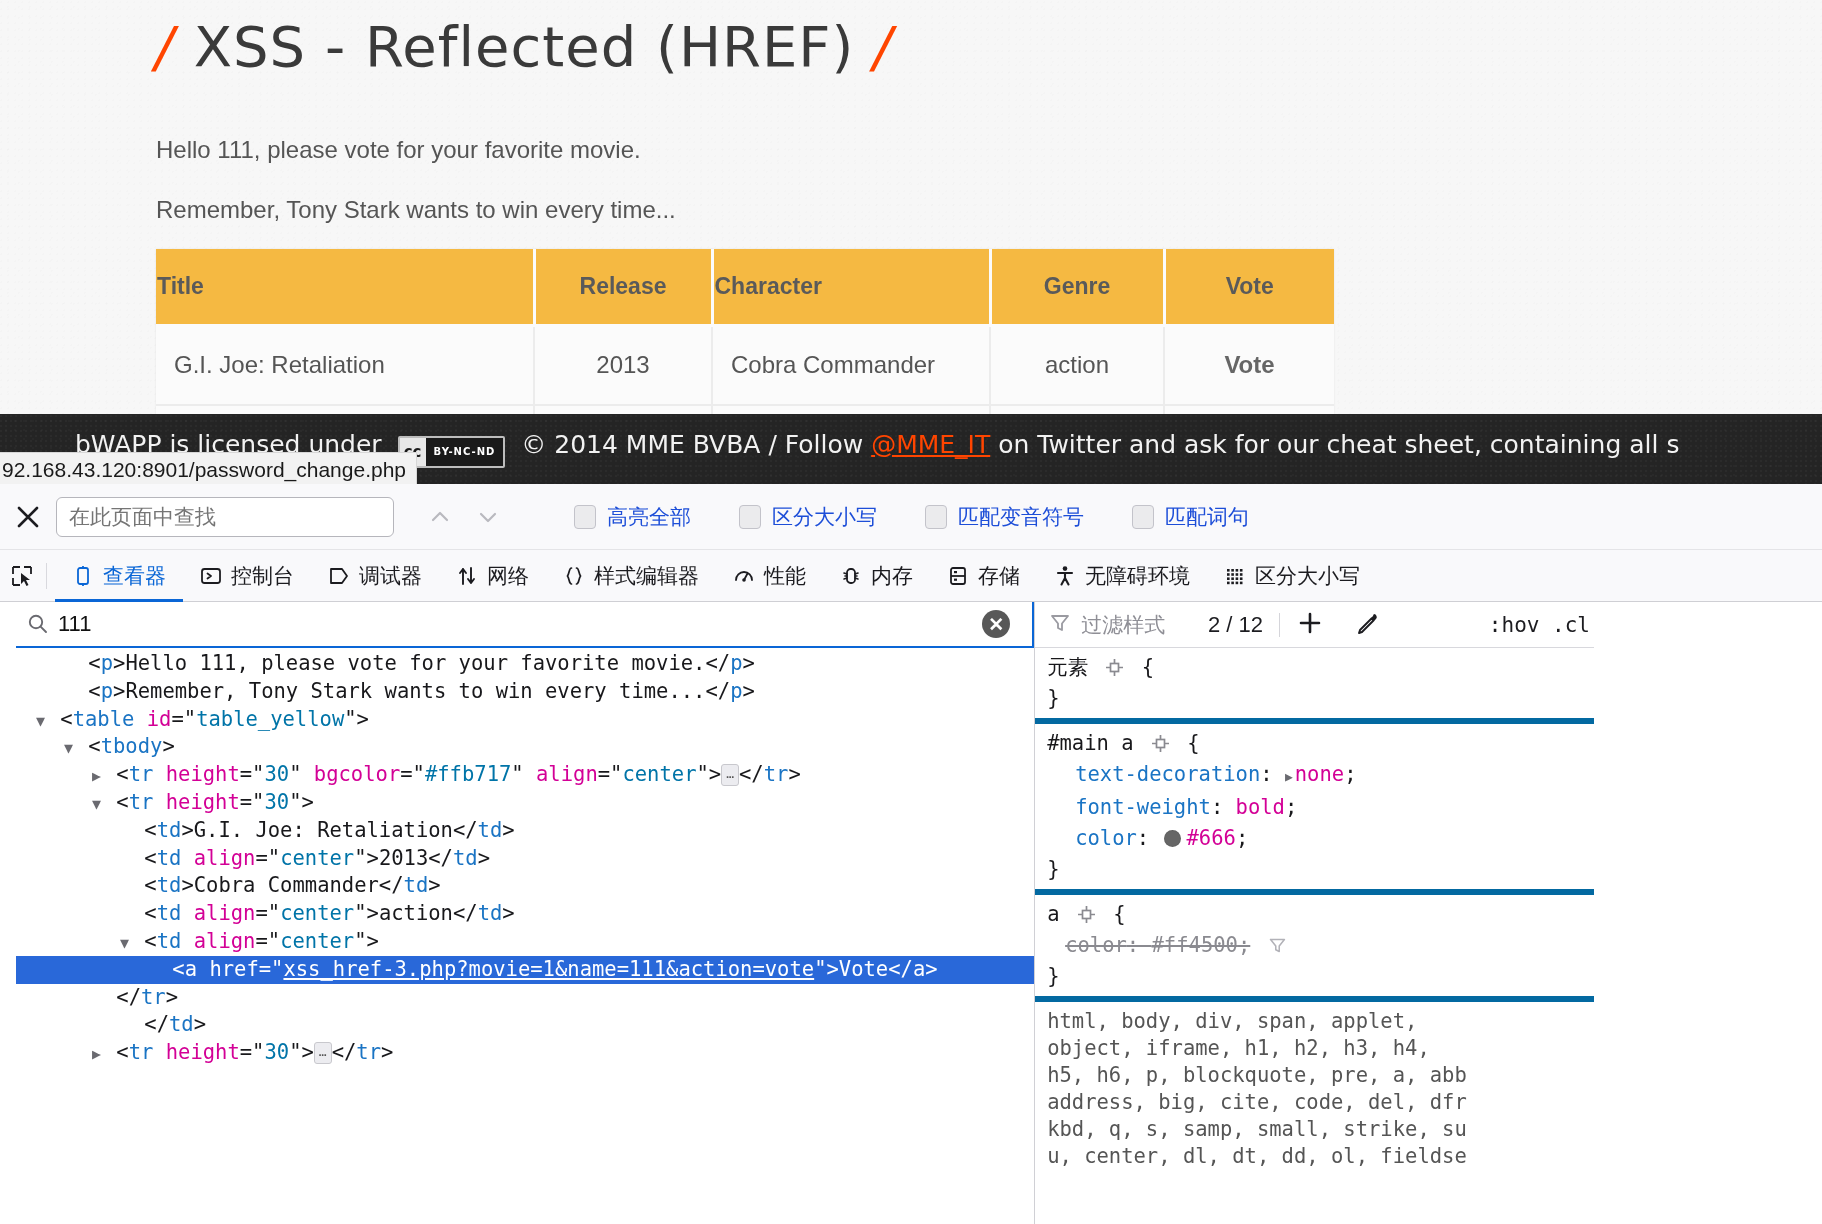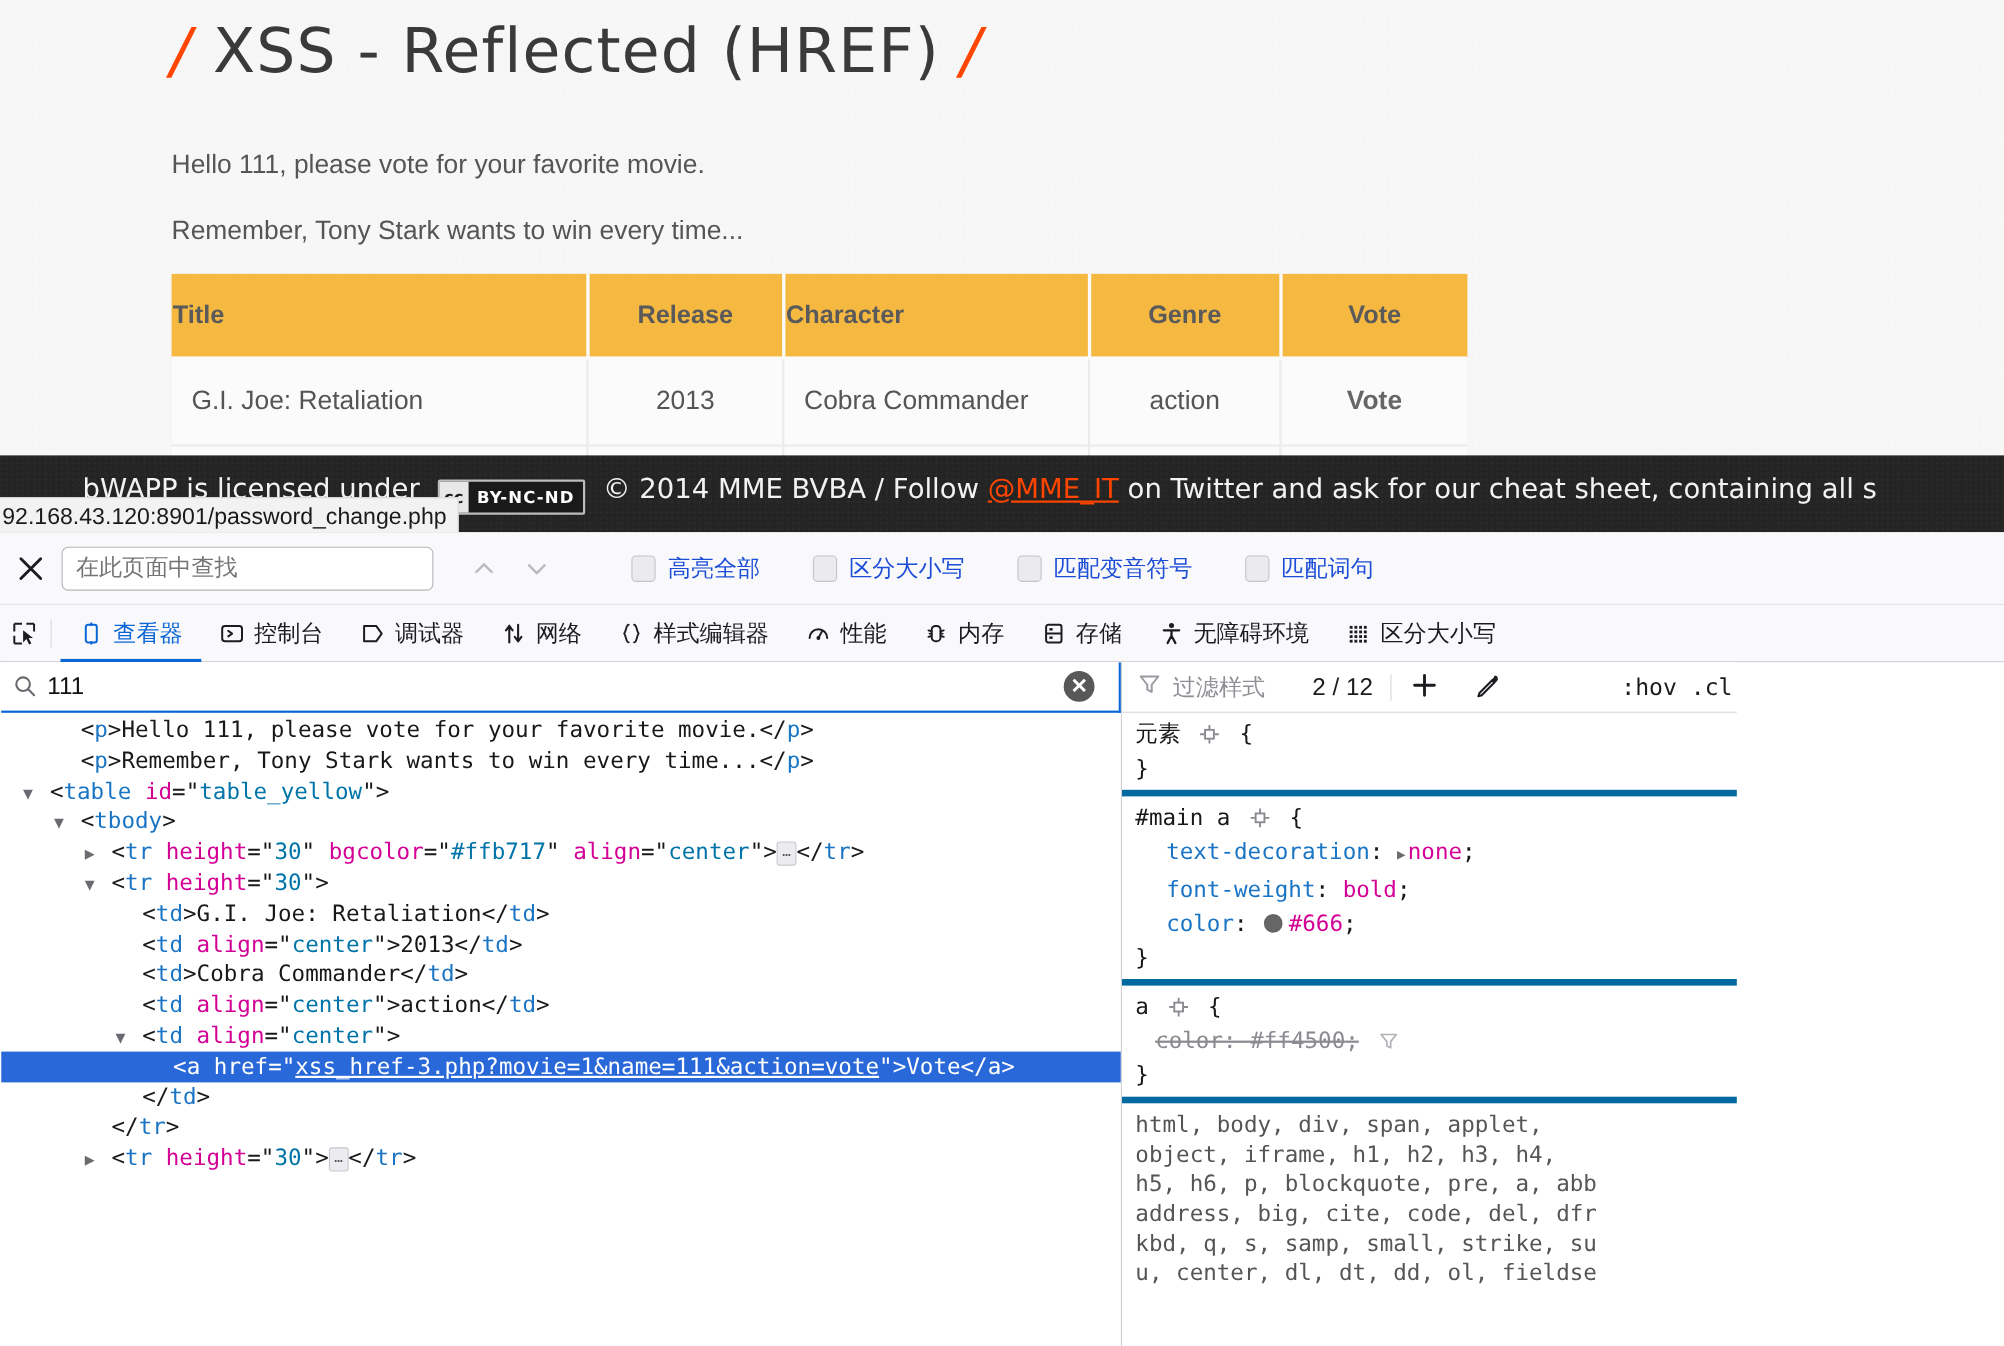--- a/index.html
+++ b/index.html
@@ -119,21 +119,21 @@
     font-weight: bold;
     text-align: center;
     line-height: 28px;
     vertical-align: top;
   }
   #cc-badge .cc-text {
     display: inline-block;
     padding: 0 8px;
     color: #ffffff;
     font-family: "DejaVu Sans", sans-serif;
-    font-size: 15px;
+    font-size: 10px;
     font-weight: bold;
     letter-spacing: 1px;
     vertical-align: top;
   }
   #twitter-link { color: #ff4500; text-decoration: underline; }
 
   
   #status-url {
     position: absolute;
     left: -8px; top: 452px;
@@ -225,21 +225,21 @@
   }
   .dt-tab.active { color: #0a66d6; }
   .dt-tab.active::after {
     content: ""; position: absolute; left: 0; right: 0; bottom: 0;
     height: 3px; background: #0a66d6;
   }
   .dt-tab svg { display: block; }
 
   
   #dt-body {
-    position: absolute; left: 1px; top: 602px;
+    position: absolute; left: 16px; top: 602px;
     width: 1578px; height: 622px;
     background: #ffffff;
     display: flex;
   }
   #markup-pane {
     width: 1176px; height: 622px;
     position: relative;
     background: #fff;
     border-right: 1px solid #d0d0d5;
     overflow: hidden;
@@ -603,22 +603,22 @@
         <div class="mk-line" style="padding-left: 20px;"><span class="twisty">▼</span> <span class="punc">&lt;</span><span class="tag">table</span><span class="txt"> </span><span class="attr">id</span><span class="punc">="</span><span class="val">table_yellow</span><span class="punc">"&gt;</span></div>
         <div class="mk-line" style="padding-left: 48px;"><span class="twisty">▼</span> <span class="punc">&lt;</span><span class="tag">tbody</span><span class="punc">&gt;</span></div>
         <div class="mk-line" style="padding-left: 76px;"><span class="twisty">▶</span> <span class="punc">&lt;</span><span class="tag">tr</span><span class="txt"> </span><span class="attr">height</span><span class="punc">="</span><span class="val">30</span><span class="punc">" </span><span class="attr">bgcolor</span><span class="punc">="</span><span class="val">#ffb717</span><span class="punc">" </span><span class="attr">align</span><span class="punc">="</span><span class="val">center</span><span class="punc">"&gt;</span><span class="ellipsis-box">…</span><span class="punc">&lt;/</span><span class="tag">tr</span><span class="punc">&gt;</span></div>
         <div class="mk-line" style="padding-left: 76px;"><span class="twisty">▼</span> <span class="punc">&lt;</span><span class="tag">tr</span><span class="txt"> </span><span class="attr">height</span><span class="punc">="</span><span class="val">30</span><span class="punc">"&gt;</span></div>
         <div class="mk-line" style="padding-left: 104px;"><span class="twisty"> </span> <span class="punc">&lt;</span><span class="tag">td</span><span class="punc">&gt;</span><span class="txt">G.I. Joe: Retaliation</span><span class="punc">&lt;/</span><span class="tag">td</span><span class="punc">&gt;</span></div>
         <div class="mk-line" style="padding-left: 104px;"><span class="twisty"> </span> <span class="punc">&lt;</span><span class="tag">td</span><span class="txt"> </span><span class="attr">align</span><span class="punc">="</span><span class="val">center</span><span class="punc">"&gt;</span><span class="txt">2013</span><span class="punc">&lt;/</span><span class="tag">td</span><span class="punc">&gt;</span></div>
         <div class="mk-line" style="padding-left: 104px;"><span class="twisty"> </span> <span class="punc">&lt;</span><span class="tag">td</span><span class="punc">&gt;</span><span class="txt">Cobra Commander</span><span class="punc">&lt;/</span><span class="tag">td</span><span class="punc">&gt;</span></div>
         <div class="mk-line" style="padding-left: 104px;"><span class="twisty"> </span> <span class="punc">&lt;</span><span class="tag">td</span><span class="txt"> </span><span class="attr">align</span><span class="punc">="</span><span class="val">center</span><span class="punc">"&gt;</span><span class="txt">action</span><span class="punc">&lt;/</span><span class="tag">td</span><span class="punc">&gt;</span></div>
         <div class="mk-line" style="padding-left: 104px;"><span class="twisty">▼</span> <span class="punc">&lt;</span><span class="tag">td</span><span class="txt"> </span><span class="attr">align</span><span class="punc">="</span><span class="val">center</span><span class="punc">"&gt;</span></div>
         <div class="mk-line sel" style="padding-left: 132px;"><span class="twisty"> </span> <span class="punc">&lt;</span><span class="tag">a</span><span class="txt"> </span><span class="attr">href</span><span class="punc">="</span><span class="val">xss_href-3.php?movie=1&amp;name=111&amp;action=vote</span><span class="punc">"&gt;</span><span class="txt">Vote</span><span class="punc">&lt;/</span><span class="tag">a</span><span class="punc">&gt;</span></div>
+        <div class="mk-line" style="padding-left: 76px;"><span class="twisty"> </span> <span class="punc">&lt;/</span><span class="tag">tr</span><span class="punc">&gt;</span></div>
         <div class="mk-line" style="padding-left: 104px;"><span class="twisty"> </span> <span class="punc">&lt;/</span><span class="tag">td</span><span class="punc">&gt;</span></div>
-        <div class="mk-line" style="padding-left: 76px;"><span class="twisty"> </span> <span class="punc">&lt;/</span><span class="tag">tr</span><span class="punc">&gt;</span></div>
         <div class="mk-line" style="padding-left: 76px;"><span class="twisty">▶</span> <span class="punc">&lt;</span><span class="tag">tr</span><span class="txt"> </span><span class="attr">height</span><span class="punc">="</span><span class="val">30</span><span class="punc">"&gt;</span><span class="ellipsis-box">…</span><span class="punc">&lt;/</span><span class="tag">tr</span><span class="punc">&gt;</span></div>
       </div>
   </div>
 
   <div id="rules-pane">
     <div id="filter-row">
       <span>
         <svg width="22" height="22" viewBox="0 0 22 22">
             <path d="M3 4 H19 L13 11.5 V18 L9 16 V11.5 Z" stroke="#9a9aa1" stroke-width="1.8" fill="none" stroke-linejoin="round"></path>
           </svg>

